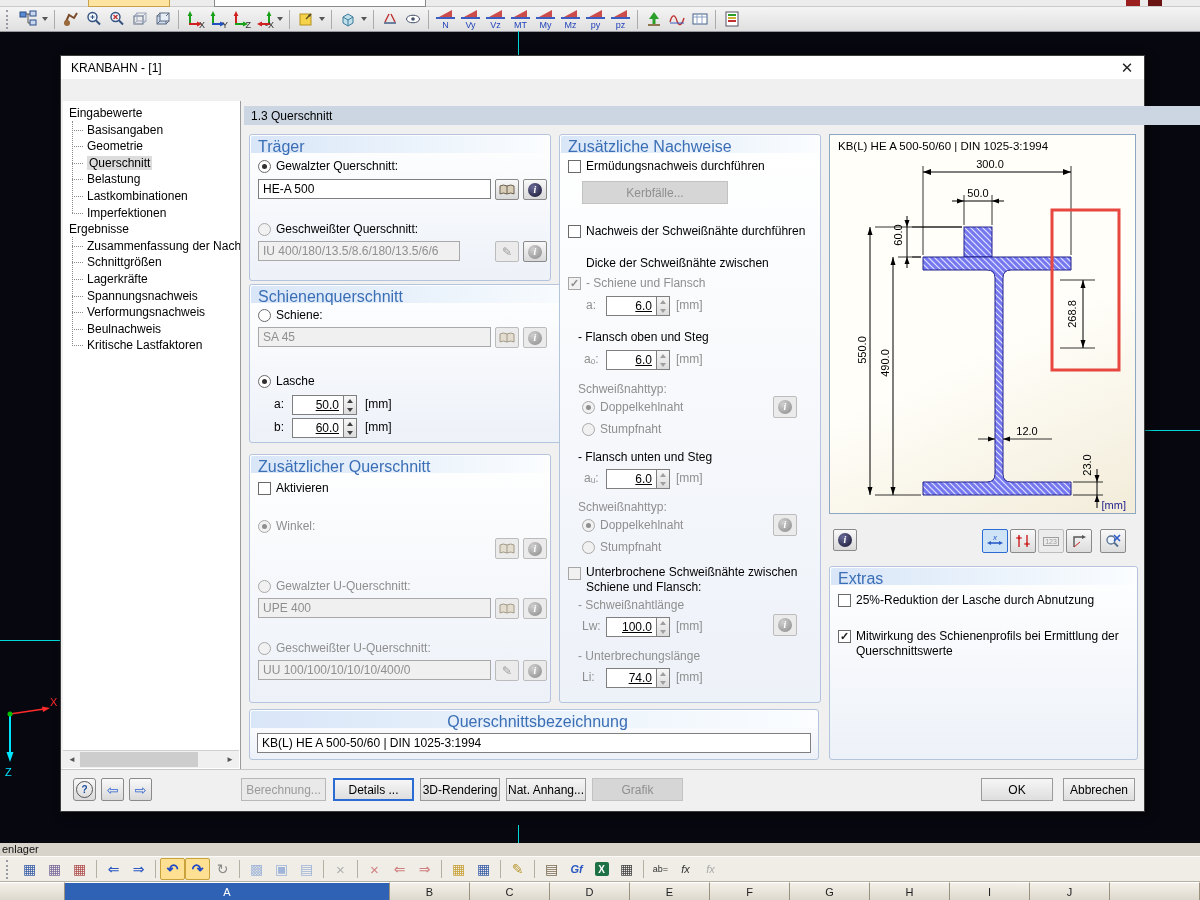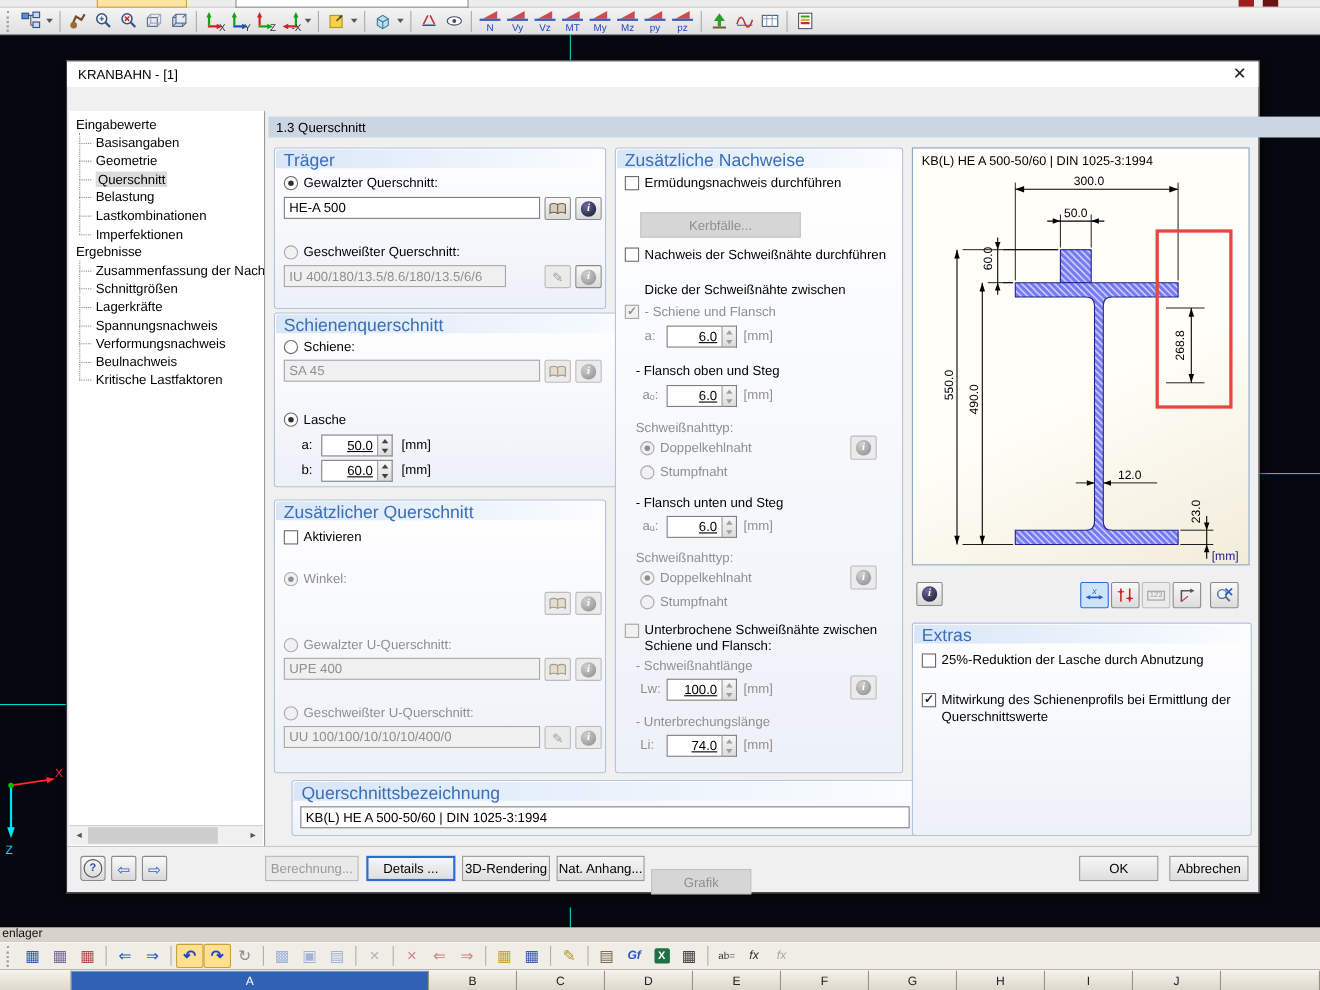--- a/index.html
+++ b/index.html
@@ -70,21 +70,21 @@
   
   .ibtn{width:24px;height:21px;border:1px solid #8a8a8a;border-radius:2px;background:linear-gradient(#f9f9f9,#d9d9d9);display:flex;align-items:center;justify-content:center;box-sizing:border-box;}
   .ibtn.bdis{border-color:#bcbcbc;background:#ebebeb;}
   .iball{width:14px;height:14px;border-radius:50%;background:radial-gradient(circle at 35% 30%,#6a6a9a,#13132d);color:#fff;
          font-family:"Liberation Serif",serif;font-style:italic;font-weight:bold;font-size:10px;line-height:14px;text-align:center;}
   .iball.gdis{background:radial-gradient(circle at 35% 30%,#cfcfcf,#8a8a8a);}
   
   .btn{height:23px;border:1px solid #9a9a9a;background:linear-gradient(#f6f6f6,#dedede);font-size:12px;display:flex;align-items:center;justify-content:center;box-sizing:border-box;}
   .btn.bdis2{color:#9a9a9a;border-color:#b8b8b8;background:#e9e9e9;}
   .btn.bfoc{border:2px solid #2b6cd4;}
-  .btn.flat{background:#d6d6d6;border:1px solid #c2c2c2;color:#8f8f8f;margin-top:12px;}
+  .btn.flat{background:#d6d6d6;border:1px solid #c2c2c2;color:#8f8f8f;}
   
   #diag{left:768px;top:78px;width:307px;height:380px;border:1px solid #8ea8c4;background:linear-gradient(155deg,#fffef9 55%,#f2ecd9);box-sizing:border-box;}
   #diag svg text{font-family:"Liberation Sans",sans-serif;}
   .dbtn{width:26px;height:24px;border:1px solid #8a8a8a;border-radius:2px;background:linear-gradient(#f9f9f9,#dcdcdc);display:flex;align-items:center;justify-content:center;box-sizing:border-box;}
   .dbtn.on{border:1px solid #2b6cd4;background:#cfe3f7;}
   .dbtn.ddis{border-color:#bcbcbc;background:#ebebeb;color:#9f9f9f;}
   
   #btab{left:0;top:843px;width:1200px;height:13px;background:#d7d3ca;font-size:11px;line-height:13px;padding-left:2px;box-sizing:border-box;color:#111;}
   #btool{left:0;top:856px;width:1200px;height:26px;background:#efede6;border-top:1px solid #fcfbf7;border-bottom:1px solid #b5b0a4;display:flex;align-items:center;padding-left:6px;box-sizing:border-box;}
   .bicon{width:25px;height:22px;display:flex;align-items:center;justify-content:center;font-size:14px;flex:none;position:relative;}
@@ -456,21 +456,21 @@
           <div class="fld fdis">UU 100/100/10/10/10/400/0</div>
         </div>
       <div class="abs ibtn bdis" style="left:245px;top:205px;">
           <span style="color:#9a9a9a;font-size:12px;">✎</span>
         </div>
       <div class="abs ibtn bdis" style="left:273px;top:205px;">
           <div class="iball gdis"><span>i</span></div>
         </div>
     </div>
 
-    <div class="abs grp" style="left:204px;top:653px;width:568px;height:49px;">
+    <div class="abs grp" style="left:188px;top:653px;width:568px;height:49px;text-align:center;">
       <div class="gh">Querschnittsbezeichnung</div>
       <div class="fldwrap" style="left:7px;top:23px;width:554px;">
           <div class="fld">KB(L) HE A 500-50/60 | DIN 1025-3:1994</div>
         </div>
     </div>
 
     <div class="abs grp" style="left:498px;top:78px;width:260px;height:567px;">
       <div class="gh">Zusätzliche Nachweise</div>
       <div class="abs cb" style="left:8px;top:25px;"></div>
       <div class="abs lbl" style="left:26px;top:24px;">Ermüdungsnachweis durchführen</div>

